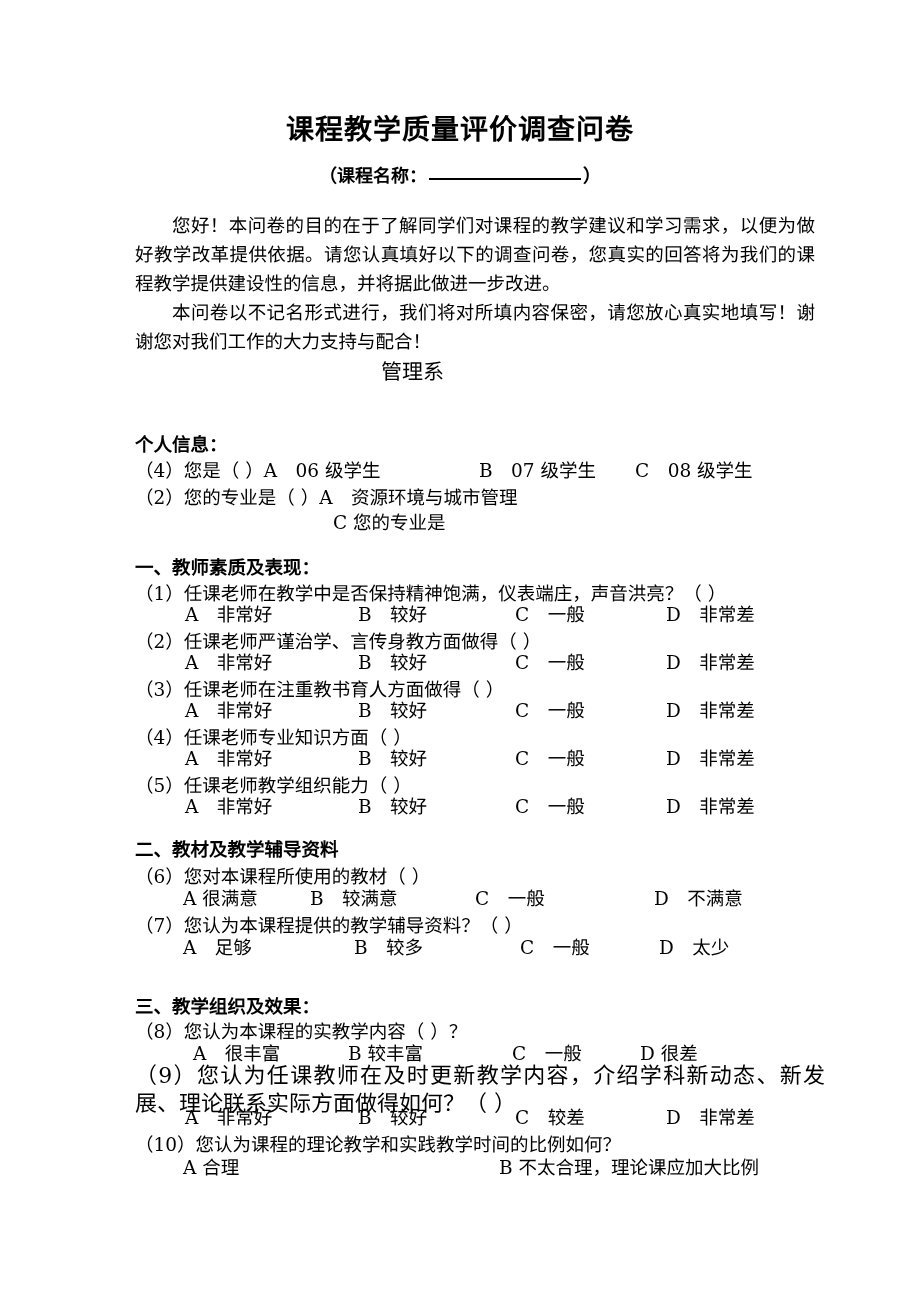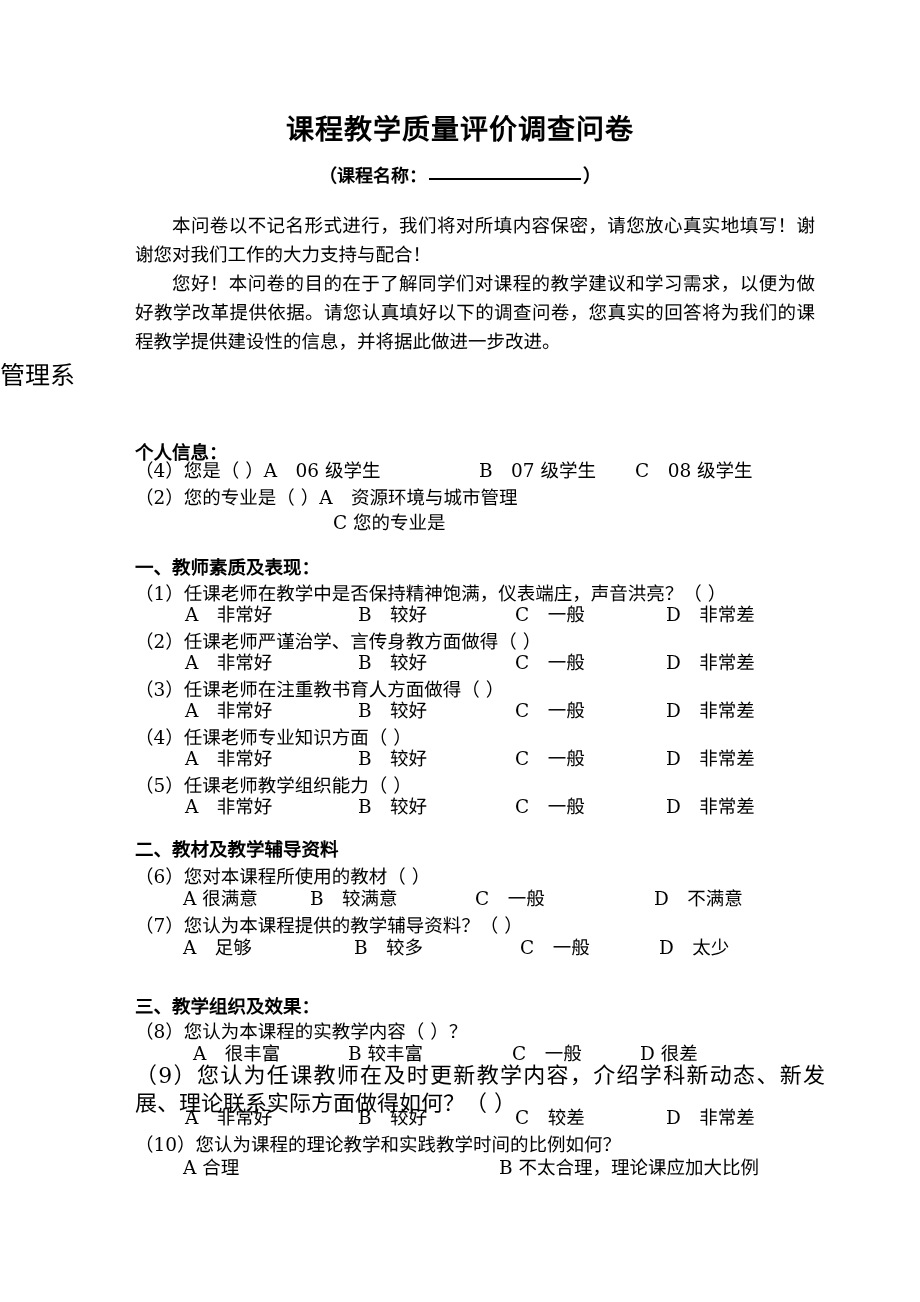--- a/index.html
+++ b/index.html
@@ -66,22 +66,22 @@
   }
   .intro p {
     margin: 0;
     text-indent: 2em;
   }
   .dept {
     position: absolute;
     left: 0;
     top: 351px;
     width: 825px;
-    text-align: left;
-    font-size: 25px;
+    text-align: center;
+    font-size: 21px;
   }
 
   
   .section-head {
     position: absolute;
     left: 135px;
     font-size: 18.5px;
     font-weight: bold;
     white-space: nowrap;
   }
@@ -120,27 +120,27 @@
 
 <div class="page">
 
   <div class="title">课程教学质量评价调查问卷</div>
 
   <div class="subtitle">
     <span>（课程名称：</span><span class="fill-line"></span><span>）</span>
   </div>
 
   <div class="intro">
+    <p>您好！本问卷的目的在于了解同学们对课程的教学建议和学习需求，以便为做好教学改革提供依据。请您认真填好以下的调查问卷，您真实的回答将为我们的课程教学提供建设性的信息，并将据此做进一步改进。</p>
     <p>本问卷以不记名形式进行，我们将对所填内容保密，请您放心真实地填写！谢谢您对我们工作的大力支持与配合！</p>
-    <p>您好！本问卷的目的在于了解同学们对课程的教学建议和学习需求，以便为做好教学改革提供依据。请您认真填好以下的调查问卷，您真实的回答将为我们的课程教学提供建设性的信息，并将据此做进一步改进。</p>
   </div>
 
   <div class="dept">管理系</div>
 
-  <div class="section-head" style="top:426px;margin-top:8px;">个人信息：</div>
+  <div class="section-head" style="top:426px;">个人信息：</div>
 
   <div class="opts" style="top:453px;">
     <span style="left:0px;">（4）您是（    ）A　06 级学生</span>
     <span style="left:344px;">B　07 级学生</span>
     <span style="left:500px;">C　08 级学生</span>
   </div>
 
   <div class="opts" style="top:480px;">
     <span style="left:0px;">（2）您的专业是（    ）A　资源环境与城市管理</span>
   </div>

